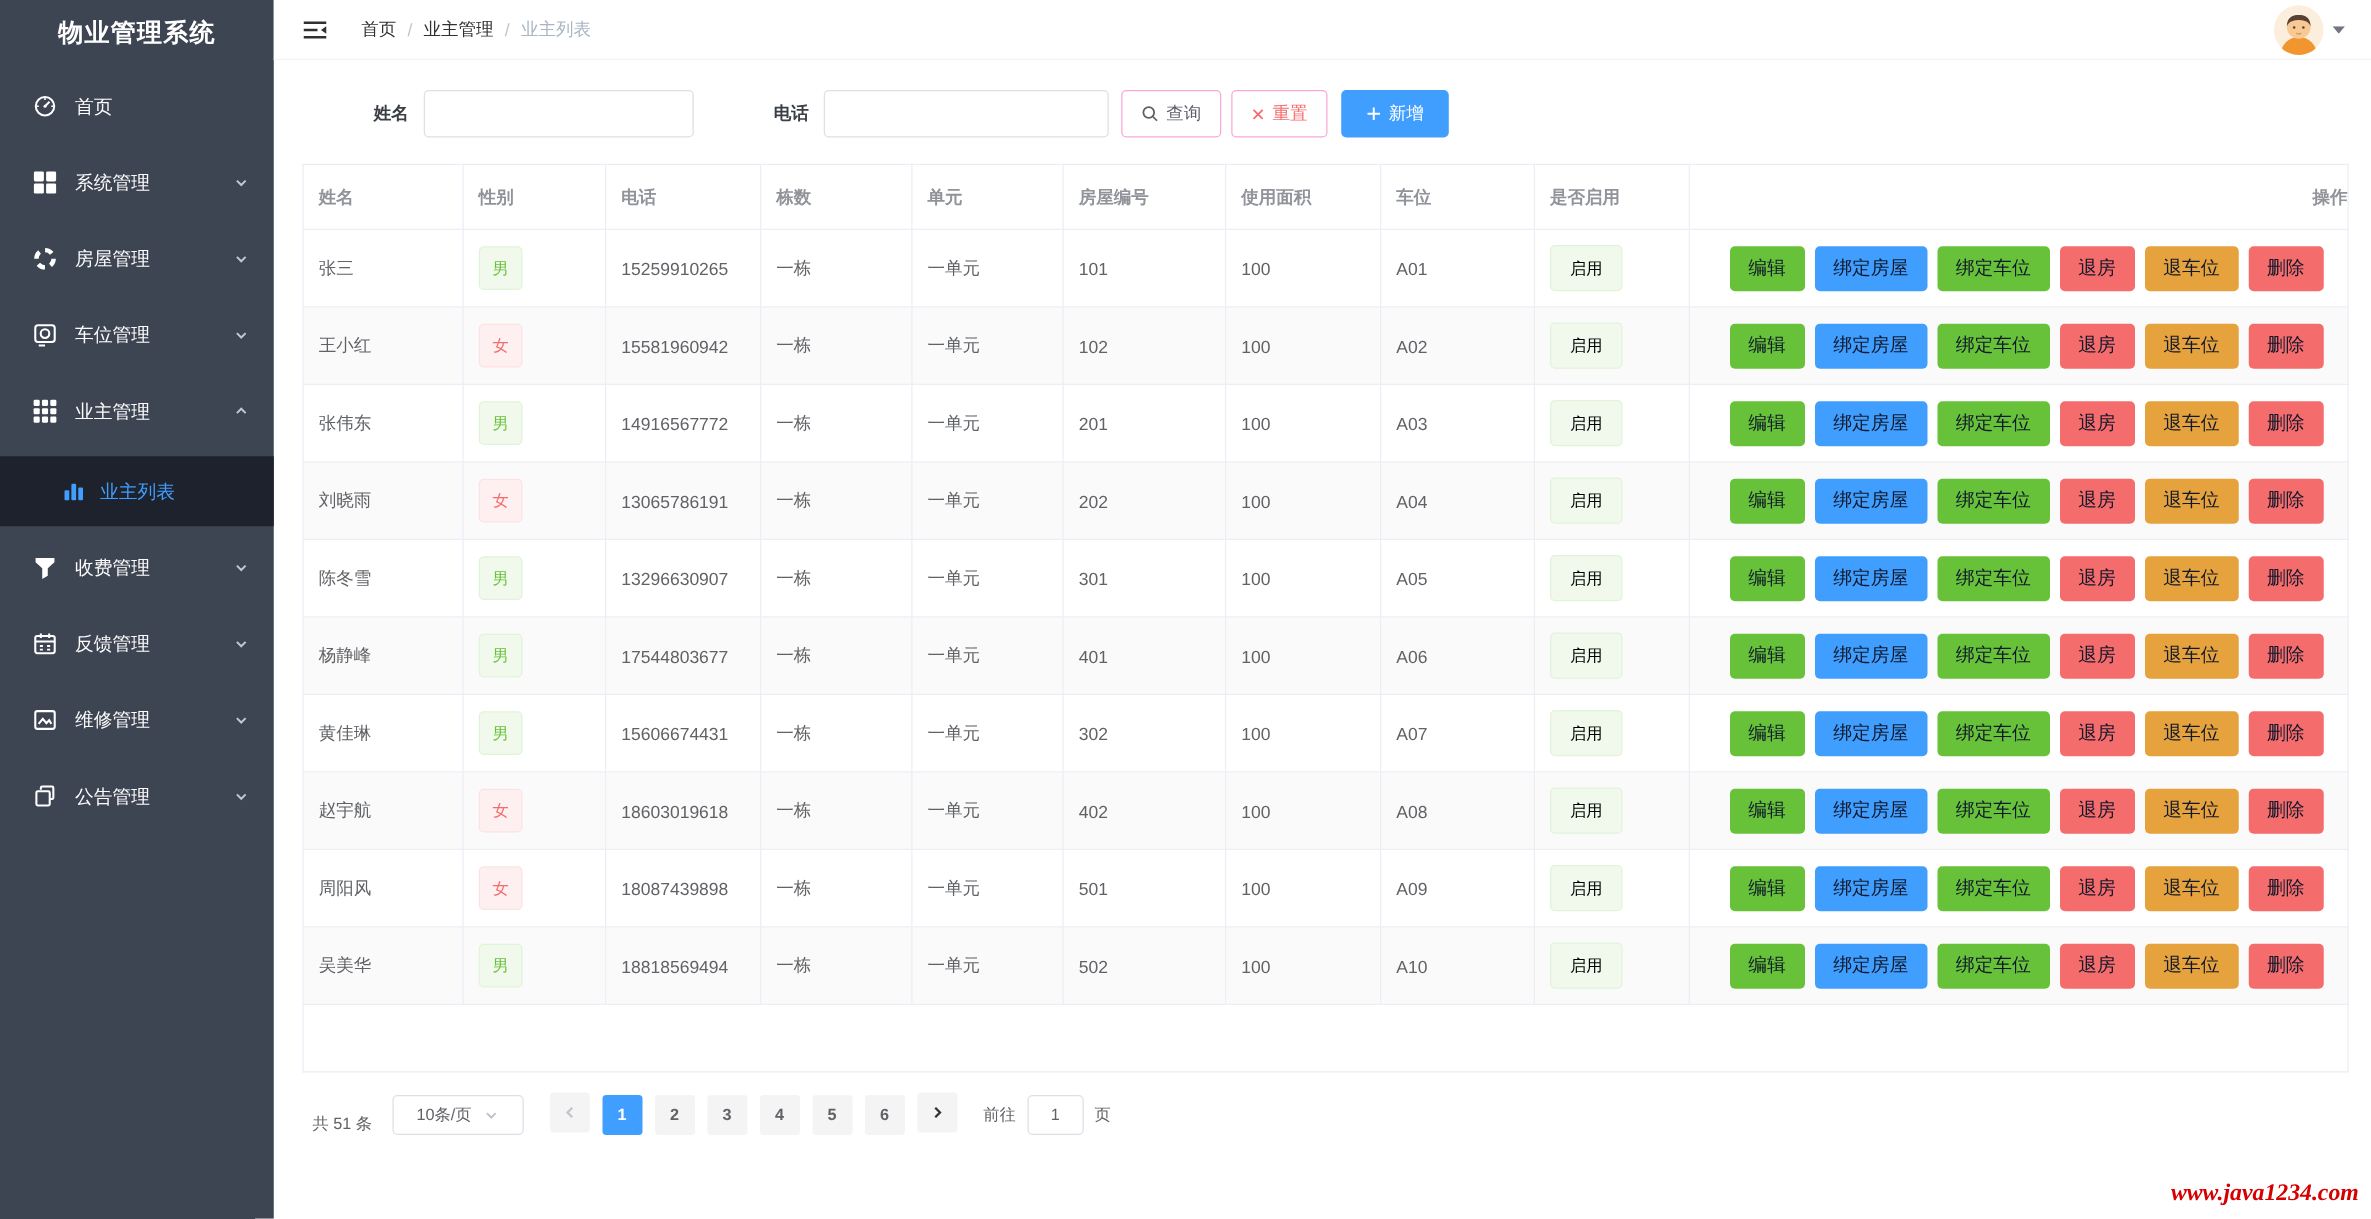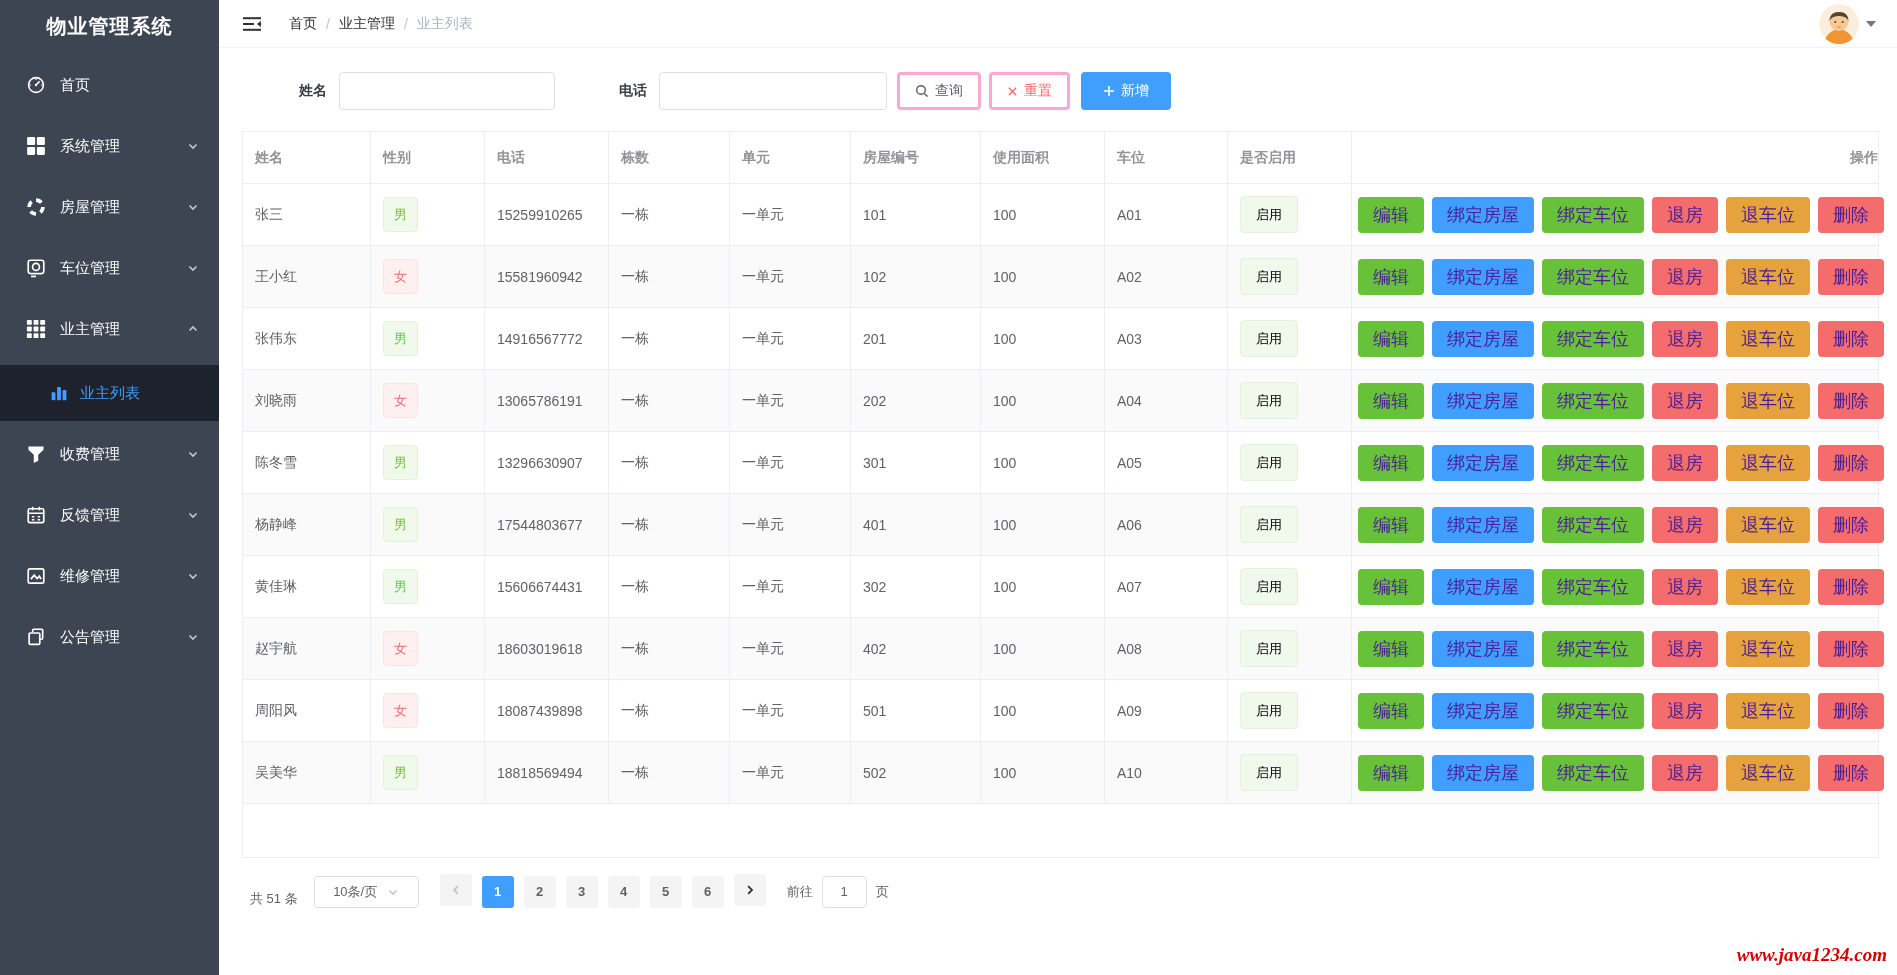--- a/index.html
+++ b/index.html
@@ -43,21 +43,21 @@
 
   .content { flex:1; padding:0 19px 0 23px; }
 
   
   .search-row { margin-top:24px; display:flex; align-items:center; padding-left:57px; font-size:14px; }
   .s-label { font-weight:700; color:#3a3f45; }
   .lbl2 { margin-left:64px; }
   .s-input { width:216px; height:38px; border:1px solid #dcdfe6; border-radius:4px;
              margin-left:12px; padding:0 12px; font-size:14px; color:#606266; outline:none; }
   .s-input.phone { width:228px; }
-  .btn { height:38px; border-radius:4px; border:3px solid #f9a8d4; background:#fff;
+  .btn { height:38px; border-radius:4px; border:1px solid #f9a8d4; background:#fff;
          font-size:14px; display:inline-flex; align-items:center; justify-content:center;
          cursor:pointer; padding:0 15px; font-family:inherit; }
   .bico { margin-right:6px; display:inline-flex; }
   .btn-query { margin-left:10px; color:#5a5e66; }
   .btn-reset { margin-left:8px; color:#f56c6c; }
   .btn-add { margin-left:11px; background:#409eff; border-color:#409eff; color:#fff; padding:0 19px; }
 
   
   .table-wrap { margin-top:21px; }
   table.owners { width:100%; border-collapse:collapse; table-layout:fixed; font-size:14px; }
@@ -70,22 +70,22 @@
   .empty-strip { height:55px; border:1px solid #ebeef5; border-top:none; margin-top:-1px; }
 
   .tag { display:inline-block; padding:10px 10px; font-size:13px; border-radius:4px; line-height:1; }
   .tag-male   { background:#f0f9eb; border:1px solid #e1f3d8; color:#67c23a; }
   .tag-female { background:#fef0f0; border:1px solid #fde2e2; color:#f56c6c; }
   .tag-enabled{ display:inline-block; background:#f0f9eb; border:1px solid #e1f3d8; color:#000000;
                 padding:11px 15px; border-radius:4px; font-size:13px; line-height:1; }
 
   td.actions-cell { padding:0 4px; }
   .actions { display:flex; gap:8px; justify-content:center; align-items:center; }
-  .abtn { height:36px; padding:0 15px; border:none; border-radius:4px; color:#4c1d95;
-          font-size:18px; cursor:pointer; white-space:nowrap; font-family:Liberation Sans, sans-serif; }
+  .abtn { height:36px; padding:0 15px; border:none; border-radius:4px; color:#0f172a;
+          font-size:15px; cursor:pointer; white-space:nowrap; font-family:Liberation Sans, sans-serif; }
   .btn-green { background:#67c23a; } .btn-blue { background:#409eff; }
   .btn-red { background:#f56c6c; }   .btn-orange { background:#e6a23c; }
 
   
   .pagination { margin-top:16px; display:flex; align-items:flex-end; padding-left:8px;
                 font-size:13px; color:#606266; }
   .pg-total { margin-right:16px; }
   .pg-select { width:105px; height:32px; border:1px solid #dcdfe6; border-radius:4px;
                display:flex; align-items:center; justify-content:center; gap:10px;
                color:#606266; cursor:pointer; margin-right:16px; background:#fff; }

